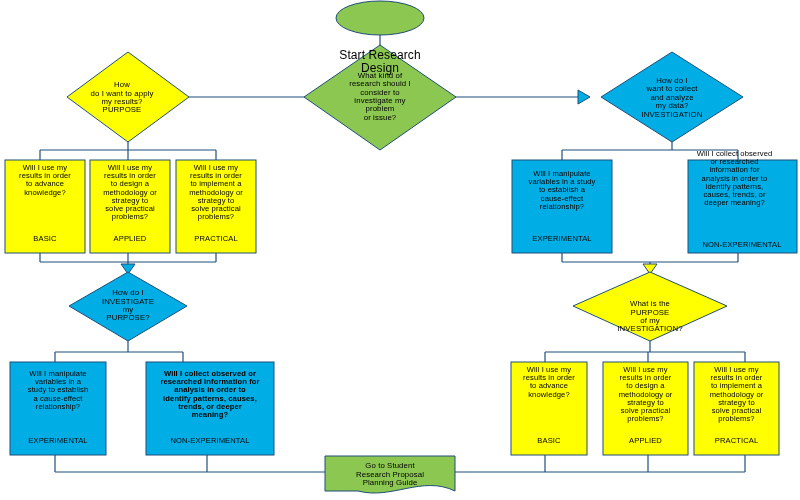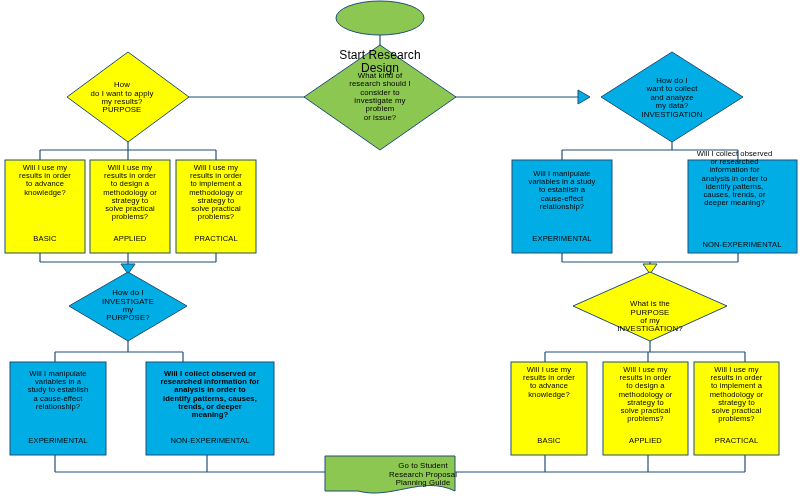--- a/index.html
+++ b/index.html
@@ -247,17 +247,17 @@
 
   <div class="node-text t-box" style="left:694px; top:366px; width:85px; height:65px; align-items:flex-start;">Will I use my
 results in order
 to implement a
 methodology or
 strategy to
 solve practical
 problems?</div>
   <div class="node-text t-box" style="left:694px; top:434px; width:85px; height:14px;">PRACTICAL</div>
 
-  <div class="node-text t-doc" style="left:325px; top:458px; width:130px; height:34px;margin-left:33px;">Go to Student
+  <div class="node-text t-doc" style="left:325px; top:458px; width:130px; height:34px;">Go to Student
 Research Proposal
 Planning Guide</div>
 
 </div>
 
 </body></html>

